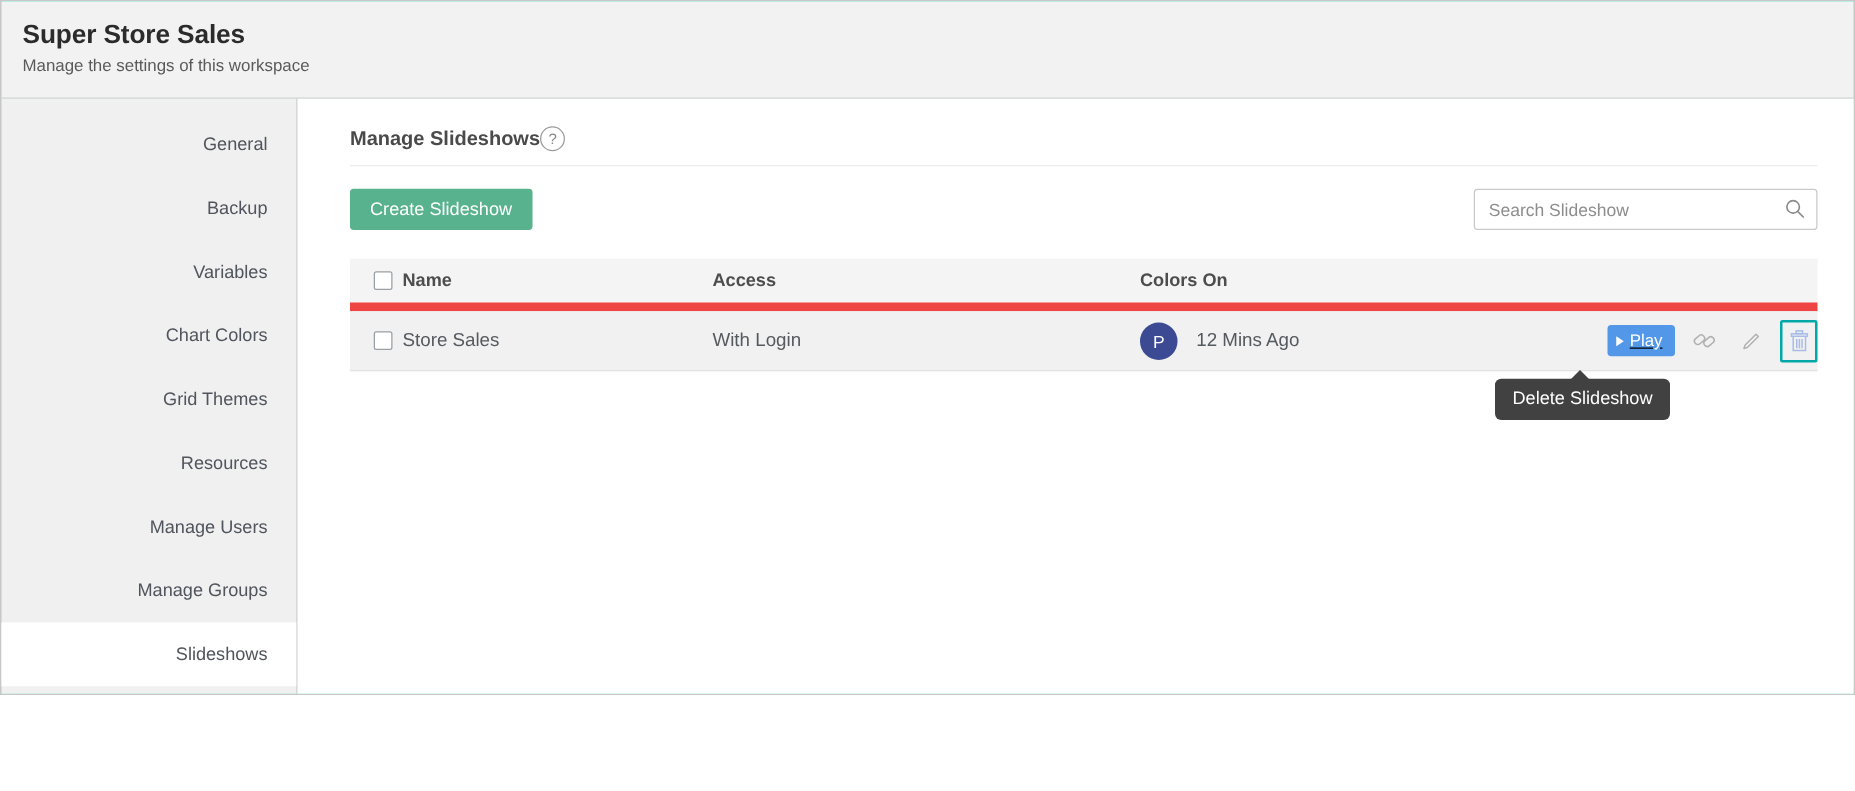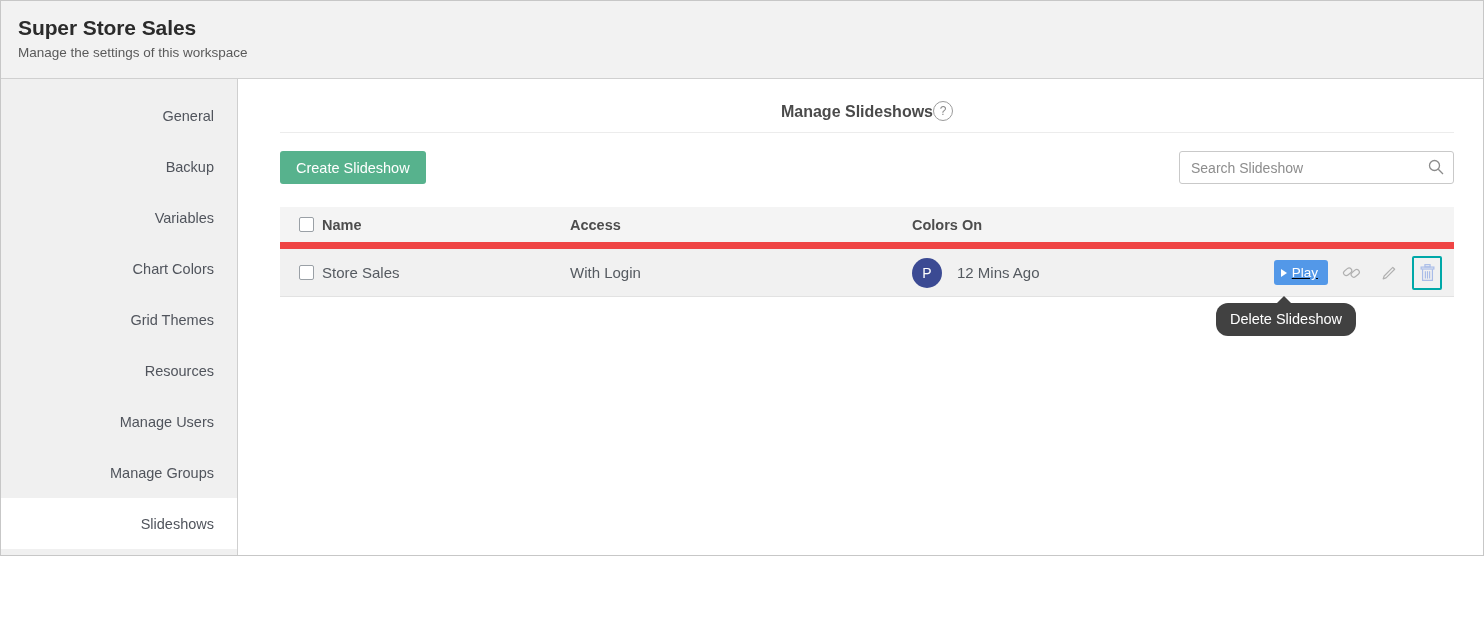--- a/index.html
+++ b/index.html
@@ -70,21 +70,21 @@
   
   .main {
     flex: 1 1 auto;
     background: #ffffff;
     position: relative;
     padding: 0 30px 0 42px;
   }
   .main-head {
     display: flex;
     align-items: flex-start;
-    justify-content: center;
+    justify-content: flex-start;
     padding-top: 24px;
     border-bottom: 1px solid #ececec;
     padding-bottom: 11px;
   }
   .main-title {
     font-size: 16px;
     font-weight: bold;
     color: #4a4a4a;
   }
   .help-icon {
@@ -157,21 +157,21 @@
   }
   .tbody-row {
     background: #f1f1f1;
     height: 48px;
     border-bottom: 1px solid #e2e2e2;
   }
   .cell-check { width: 42px; padding-left: 19px; }
   .cell-name  { width: 248px; }
   .cell-access{ width: 342px; }
   .cell-created{ flex: 1 1 auto; display: flex; align-items: center; }
-  .cell-actions{ width: 200px; display: flex; align-items: center; justify-content: flex-end; gap: 8px; padding-right: 12px; text-decoration: underline;}
+  .cell-actions{ width: 200px; display: flex; align-items: center; justify-content: flex-end; gap: 8px; padding-right: 0; text-decoration: underline;}
 
   .th {
     font-size: 14.5px;
     font-weight: bold;
     color: #4d4d4d;
   }
   .td {
     font-size: 15px;
     color: #555a60;
   }
@@ -217,26 +217,26 @@
   }
   .act-icon.focused {
     border: 2px solid #00a8a8;
     border-radius: 2px;
     width: 30px; height: 34px;
   }
 
   
   .tooltip {
     position: absolute;
-    left: 978px;
+    left: 958px;
     top: 224px;
     background: #414141;
     color: #ffffff;
     font-size: 14.5px;
-    border-radius: 12px;
+    border-radius: 5px;
     padding: 8px 14px 9px;
     white-space: nowrap;
   }
   .tooltip::before {
     content: "";
     position: absolute;
     top: -7px; left: 60px;
     border-left: 8px solid transparent;
     border-right: 8px solid transparent;
     border-bottom: 8px solid #414141;

